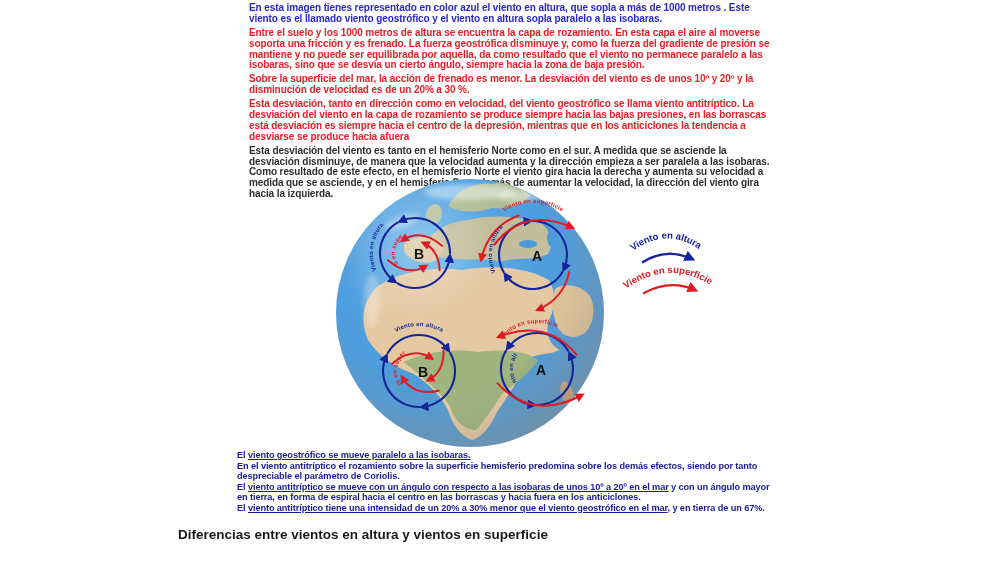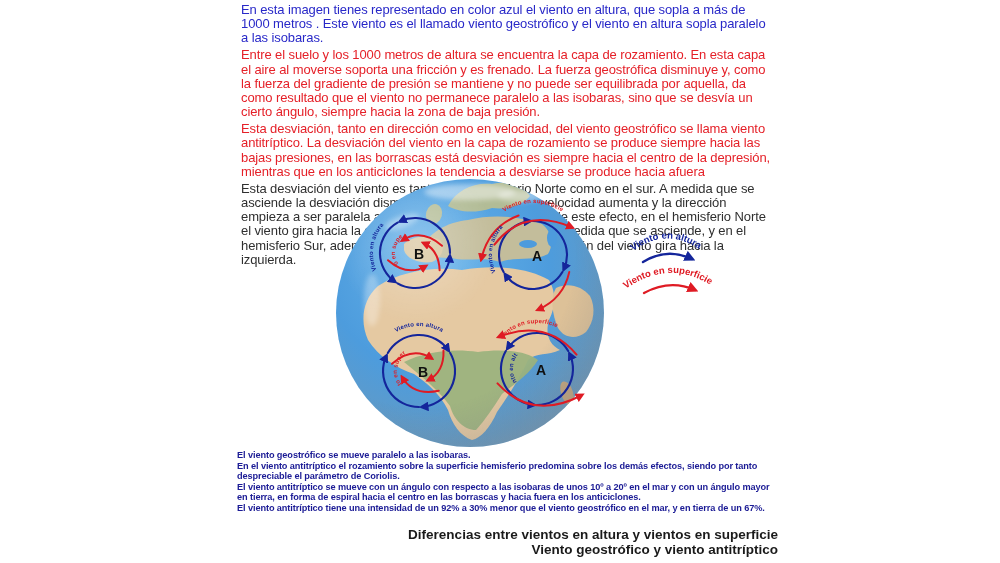--- a/index.html
+++ b/index.html
@@ -1,29 +1,29 @@
 <!DOCTYPE html>
 <html style="--blue: #2828c8; --red: #e52028; --dark: #2f2f2f; --navy: #1b1b95; --arrow-blue: #14259b; --arrow-red: #df1b24;"><head>
 <meta charset="utf-8">
 <style>
   html,body{margin:0;padding:0;background:#fff;}
   .page{position:relative;width:1000px;height:563px;background:#ffffff;overflow:hidden;
         font-family:"Liberation Sans",sans-serif;}
   
   .intro{position:absolute;left:237px;top:3px;width:534px;}
-  .intro p{margin:0 0 3px 4px;font-weight:normal;font-size:13px;line-height:1.09;letter-spacing:-0.1px;}
+  .intro p{margin:0 0 3px 12px;font-weight:bold;font-size:10px;line-height:1.09;letter-spacing:-0.1px;}
   .c-blue{color:var(--blue);}
   .c-red{color:var(--red);}
   .c-dark{color:var(--dark);}
   
   .conclusions{position:absolute;left:237px;top:450px;width:536px;color:var(--navy);}
   .conclusions p{margin:0;font-weight:bold;font-size:9.2px;line-height:1.15;letter-spacing:-0.1px;}
-  .conclusions .u{}
+  .conclusions .u{text-decoration:underline;}
   
-  .footer{position:absolute;left:178px;top:528px;width:600px;text-align:right;color:#1a1a1a;}
+  .footer{position:absolute;left:178px;top:528px;width:600px;text-align:left;color:#1a1a1a;}
   .footer div{font-weight:bold;font-size:13.5px;line-height:1.1;}
   
   .globe-svg{position:absolute;left:0;top:0;}
   .ringArc{stroke:var(--arrow-blue);stroke-width:2.1;fill:none;stroke-linecap:round;}
   .redArc{stroke:var(--arrow-red);stroke-width:2;fill:none;stroke-linecap:round;}
   .tinyLbl{font-family:"Liberation Sans",sans-serif;font-weight:bold;font-size:6px;letter-spacing:.2px;}
   .lblAlt{fill:var(--arrow-blue);}
   .lblSup{fill:var(--arrow-red);}
   .cellLetter{font-family:"Liberation Sans",sans-serif;font-weight:bold;font-size:14px;fill:#101010;}
   .legendLbl{font-family:"Liberation Sans",sans-serif;font-weight:bold;font-size:9.5px;}
@@ -31,20 +31,21 @@
   .legendArrowR{stroke:var(--arrow-red);stroke-width:2.4;fill:none;stroke-linecap:round;}
 </style>
 </head>
 <body>
 
 <div class="page">
 
   <div class="intro">
       <p class="c-blue">En esta imagen tienes representado en color azul el viento en altura, que sopla a más de 1000 metros . Este viento es el llamado viento geostrófico y el viento en altura sopla paralelo a las isobaras.</p>
       <p class="c-red">Entre el suelo y los 1000 metros de altura se encuentra la capa de rozamiento. En esta capa el aire al moverse soporta una fricción y es frenado. La fuerza geostrófica disminuye y, como la fuerza del gradiente de presión se mantiene y no puede ser equilibrada por aquella, da como resultado que el viento no permanece paralelo a las isobaras, sino que se desvía un cierto ángulo, siempre hacia la zona de baja presión.</p>
+      <p class="c-red">Sobre la superficie del mar, la acción de frenado es menor. La desviación del viento es de unos 10º y 20º y la disminución de velocidad es de un 20% a 30 %.</p>
       <p class="c-red">Esta desviación, tanto en dirección como en velocidad, del viento geostrófico se llama viento antitríptico. La desviación del viento en la capa de rozamiento se produce siempre hacia las bajas presiones, en las borrascas está desviación es siempre hacia el centro de la depresión, mientras que en los anticiclones la tendencia a desviarse se produce hacia afuera</p>
       <p class="c-dark">Esta desviación del viento es tanto en el hemisferio Norte como en el sur. A medida que se asciende la desviación disminuye, de manera que la velocidad aumenta y la dirección empieza a ser paralela a las isobaras. Como resultado de este efecto, en el hemisferio Norte el viento gira hacia la derecha y aumenta su velocidad a medida que se asciende, y en el hemisferio Sur, además de aumentar la velocidad, la dirección del viento gira hacia la izquierda.</p>
     </div>
 
   <svg class="globe-svg" width="1000" height="563" viewBox="0 0 1000 563">
     <defs>
       <radialGradient id="gOcean" cx="0.38" cy="0.32" r="0.92">
         <stop offset="0" stop-color="#66b3ea"></stop>
         <stop offset="0.45" stop-color="#4d9cdd"></stop>
         <stop offset="0.72" stop-color="#639ac4"></stop>
@@ -161,21 +162,20 @@
         <textPath href="#legS-path" startOffset="50%" text-anchor="middle">Viento en superficie</textPath>
       </text>
       <path class="legendArrowR" d="M644,293 Q670,279 695,290" marker-end="url(#ah-red)"></path>
     </g>
   </svg>
 
   <div class="conclusions">
       <p><span>El </span><span class="u">viento geostrófico se mueve paralelo a las isobaras.</span></p>
       <p><span>En el viento antitríptico el rozamiento sobre la superficie hemisferio predomina sobre los demás efectos, siendo por tanto despreciable el parámetro de Coriolis.</span></p>
       <p><span>El </span><span class="u">viento antitríptico se mueve con un ángulo con respecto a las isobaras de unos 10º a 20º en el mar</span><span> y con un ángulo mayor en tierra, en forma de espiral hacia el centro en las borrascas y hacia fuera en los anticiclones.</span></p>
-      <p><span>El </span><span class="u">viento antitríptico tiene una intensidad de un 92% a 30% menor que el viento geostrófico en el mar</span><span>, y en tierra de un 67%.</span></p>
+      <p><span>El </span><span class="u">viento antitríptico tiene una intensidad de un 20% a 30% menor que el viento geostrófico en el mar</span><span>, y en tierra de un 67%.</span></p>
     </div>
 
   <div class="footer">
     <div>Diferencias entre vientos en altura y vientos en superficie</div>
-    <div>Viento geostrófico y viento antitríptico</div>
   </div>
 
 </div>
 
 </body></html>

